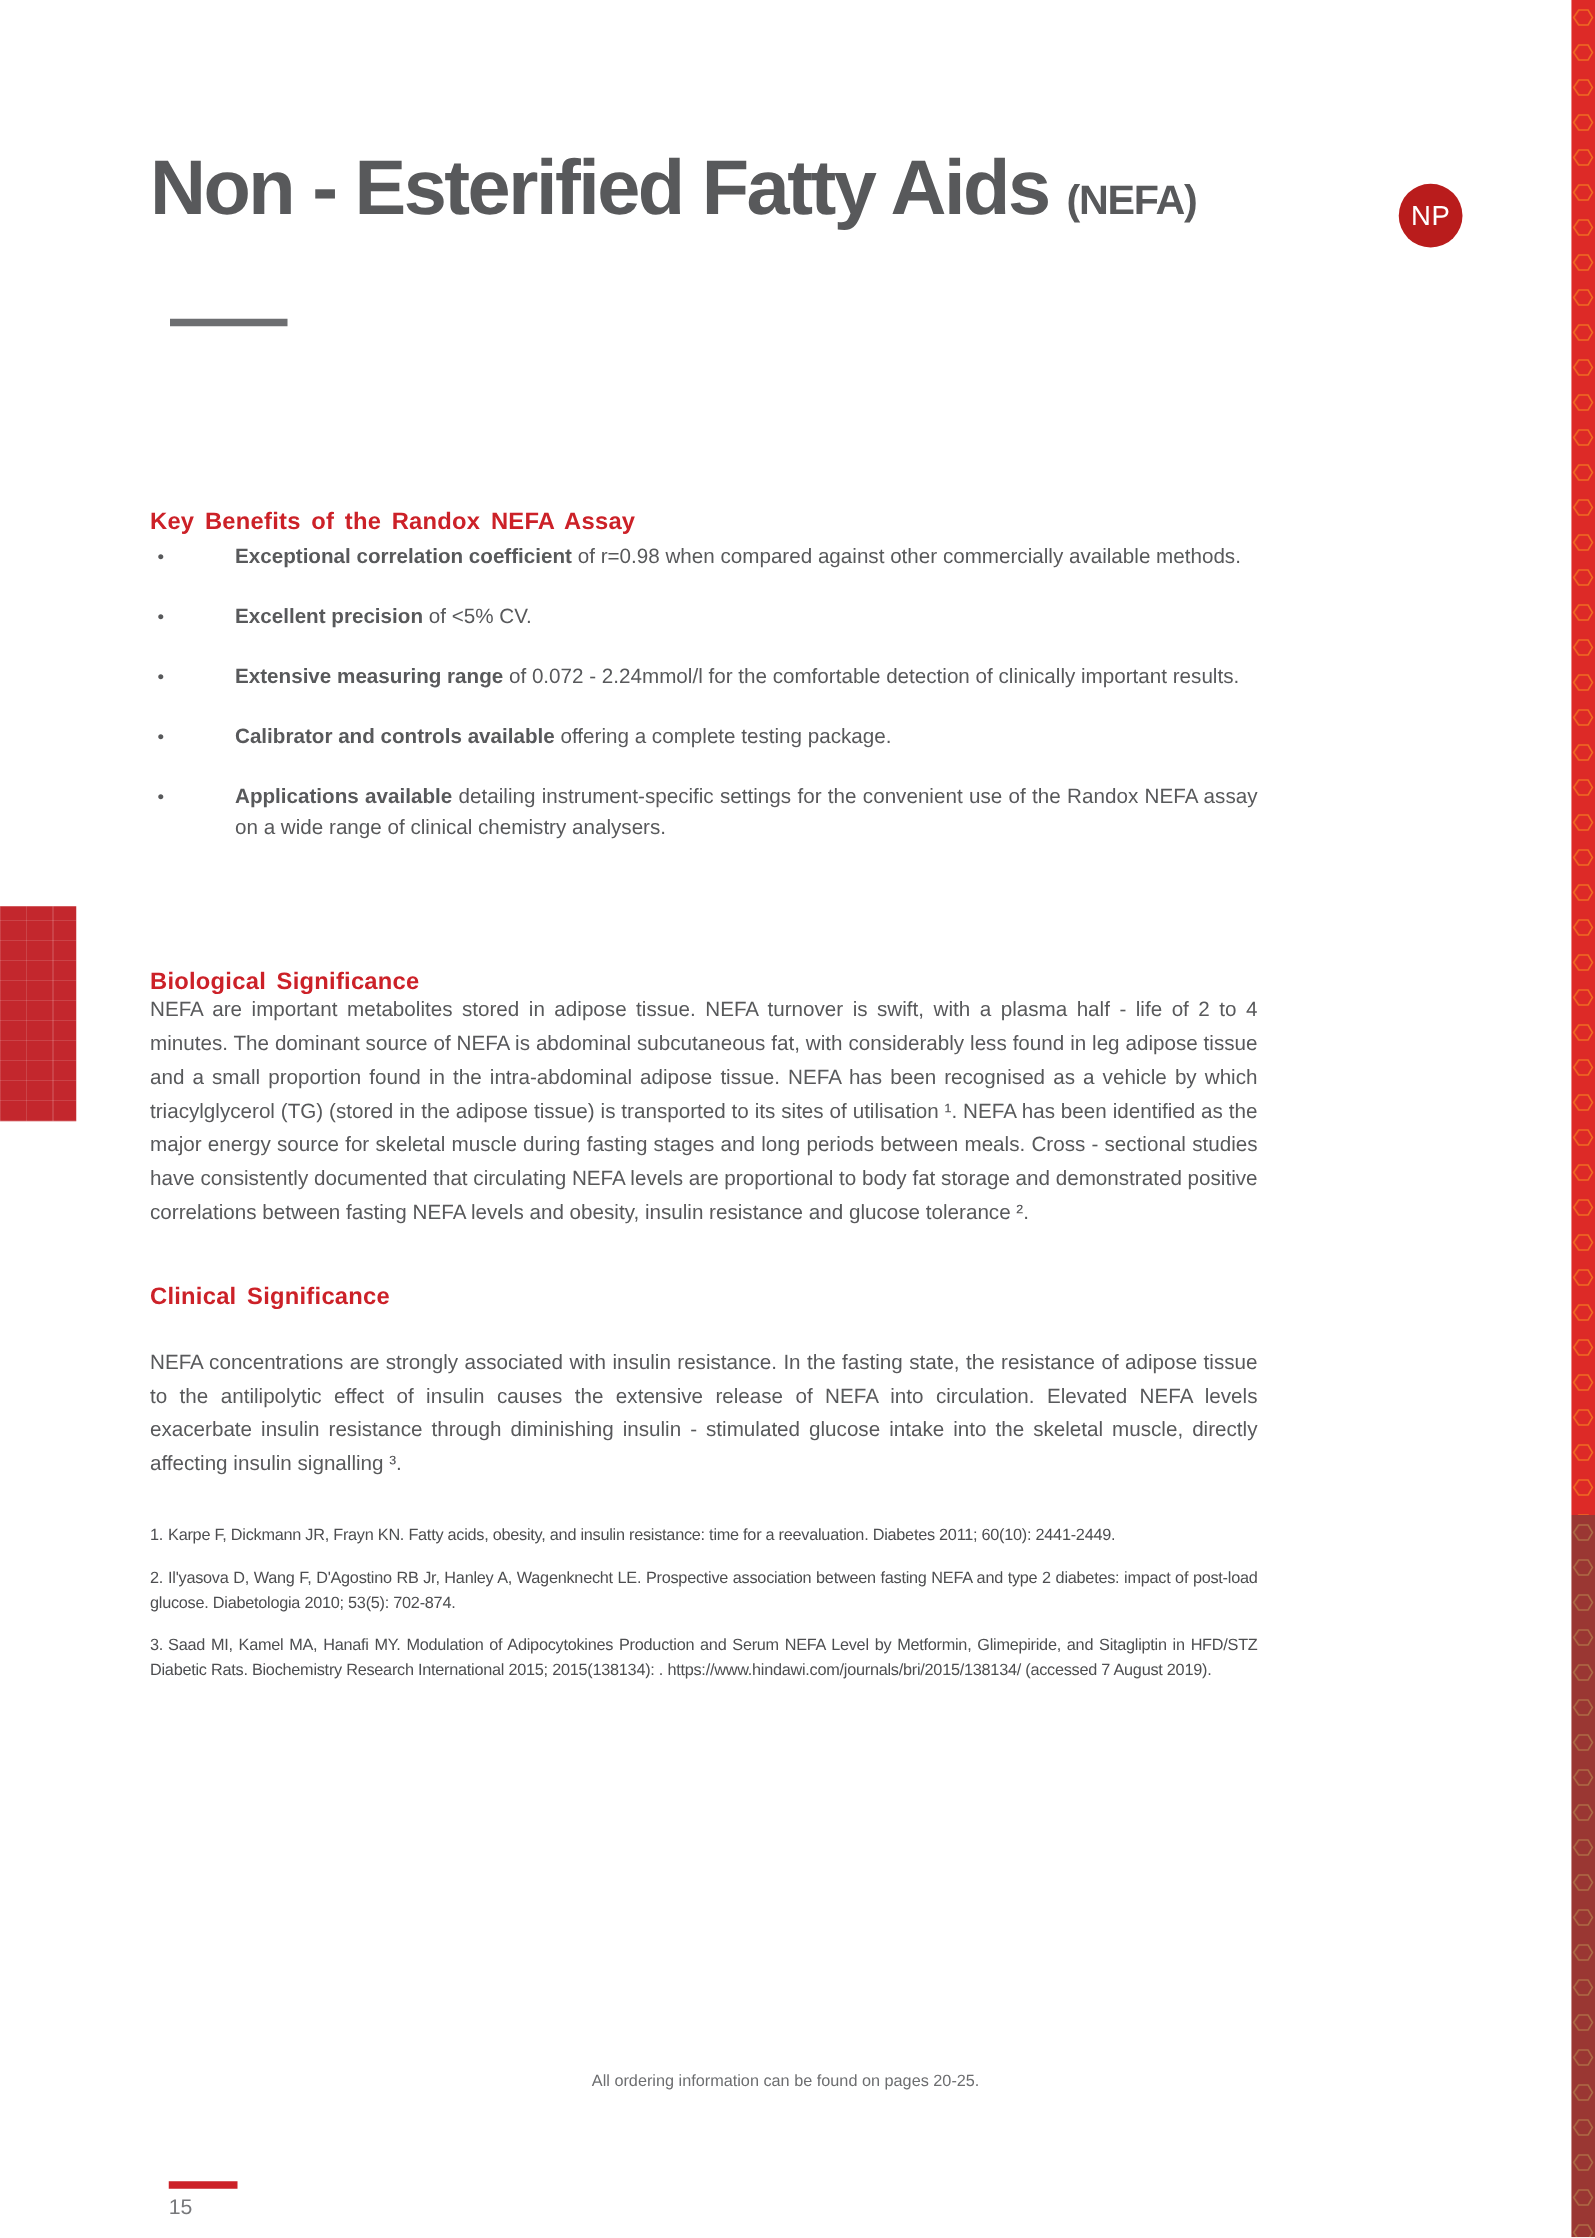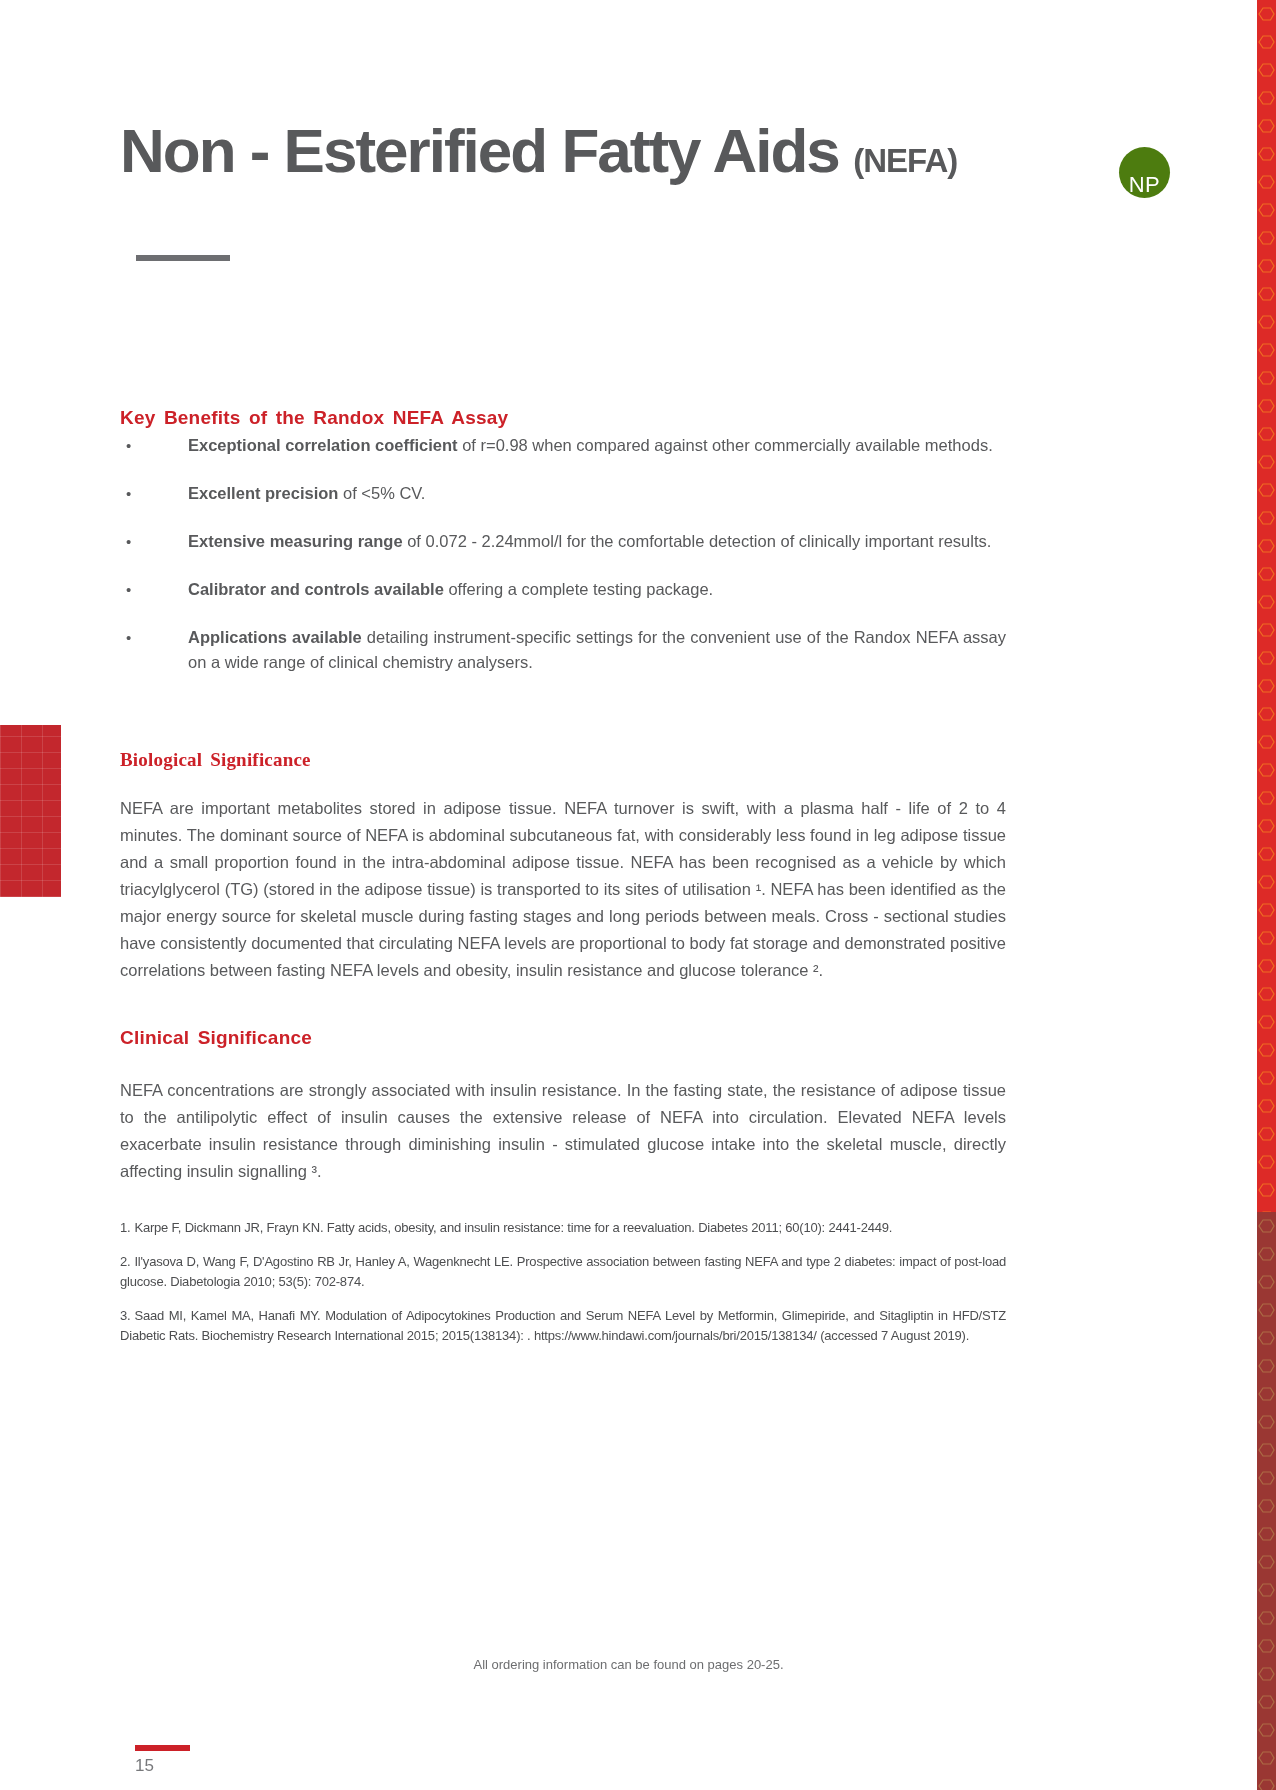--- a/index.html
+++ b/index.html
@@ -33,35 +33,35 @@
     letter-spacing:-2px; line-height:1;
   }
   .title-suffix {
     display:inline-block;
     font-size:33px; font-weight:bold; color:#58595b;
     margin-left:10px; letter-spacing:-1px;
   }
   .np-badge {
     position:absolute; left:1119px; top:147px;
     width:51px; height:51px; border-radius:50%;
-    background:#4d7c0f; color:#ffffff;
+    background:#b91c1c; color:#ffffff;
     font-size:22px; font-weight:500;
-    display:flex; align-items:flex-end; justify-content:center;
+    display:flex; align-items:center; justify-content:center;
     letter-spacing:0.5px;
   }
   .title-dash { position:absolute; left:136px; top:255px; width:94px; height:6px; background:#6d6e71; }
 
   
   .red-heading {
     position:absolute; left:120px;
     font-size:19px; font-weight:bold; color:#cc2128;
     word-spacing:3px; letter-spacing:0.2px;
   }
   .kb-heading  { top:407px; }
-  .bio-heading { top:749px;font-family:Liberation Serif, serif; }
+  .bio-heading { top:775px; }
   .clin-heading{ top:1027px; }
 
   
   .kb-list { position:absolute; left:120px; top:433px; width:886px; list-style:none; }
   .kb-item {
     position:relative; padding-left:68px; margin-bottom:23px;
     font-size:16.5px; line-height:25px; color:#58595b;
     text-align:justify;
   }
   .kb-item .dot { position:absolute; left:6px; top:0; font-size:15px; color:#58595b; }

